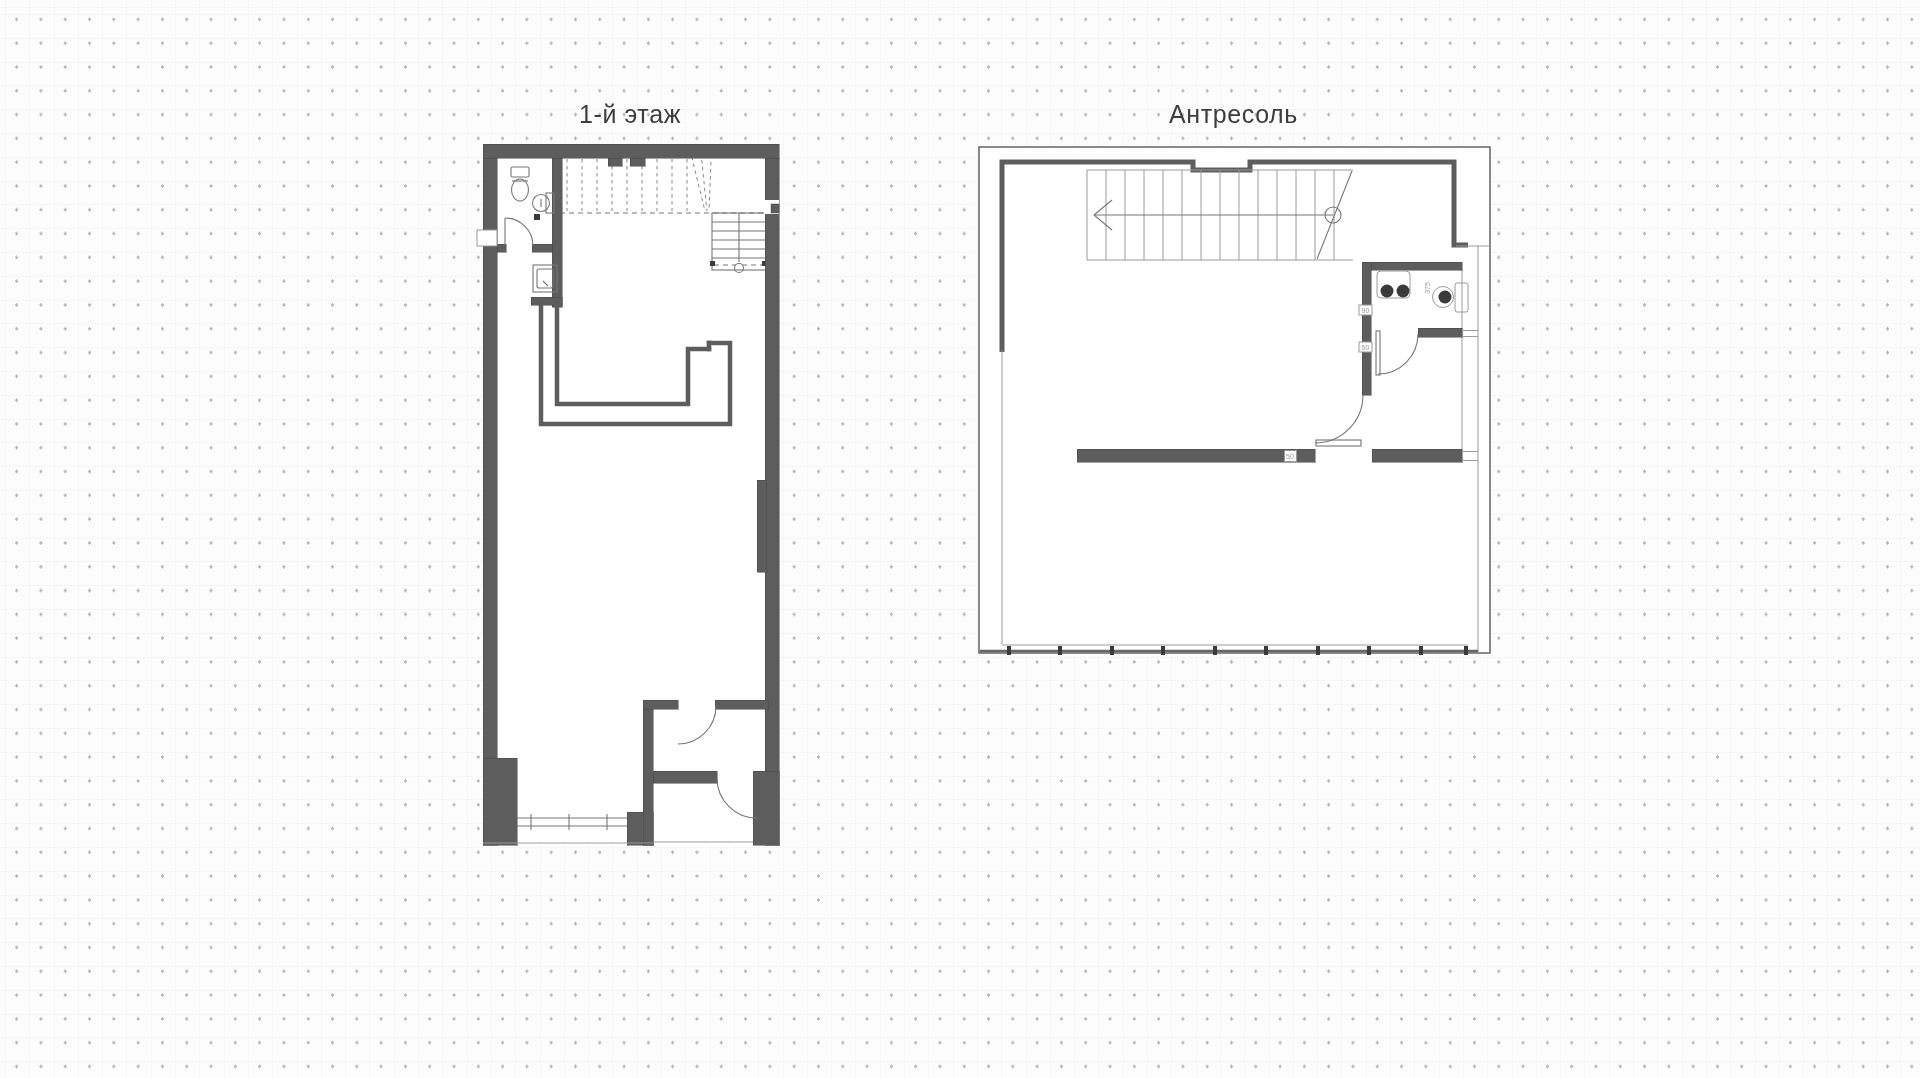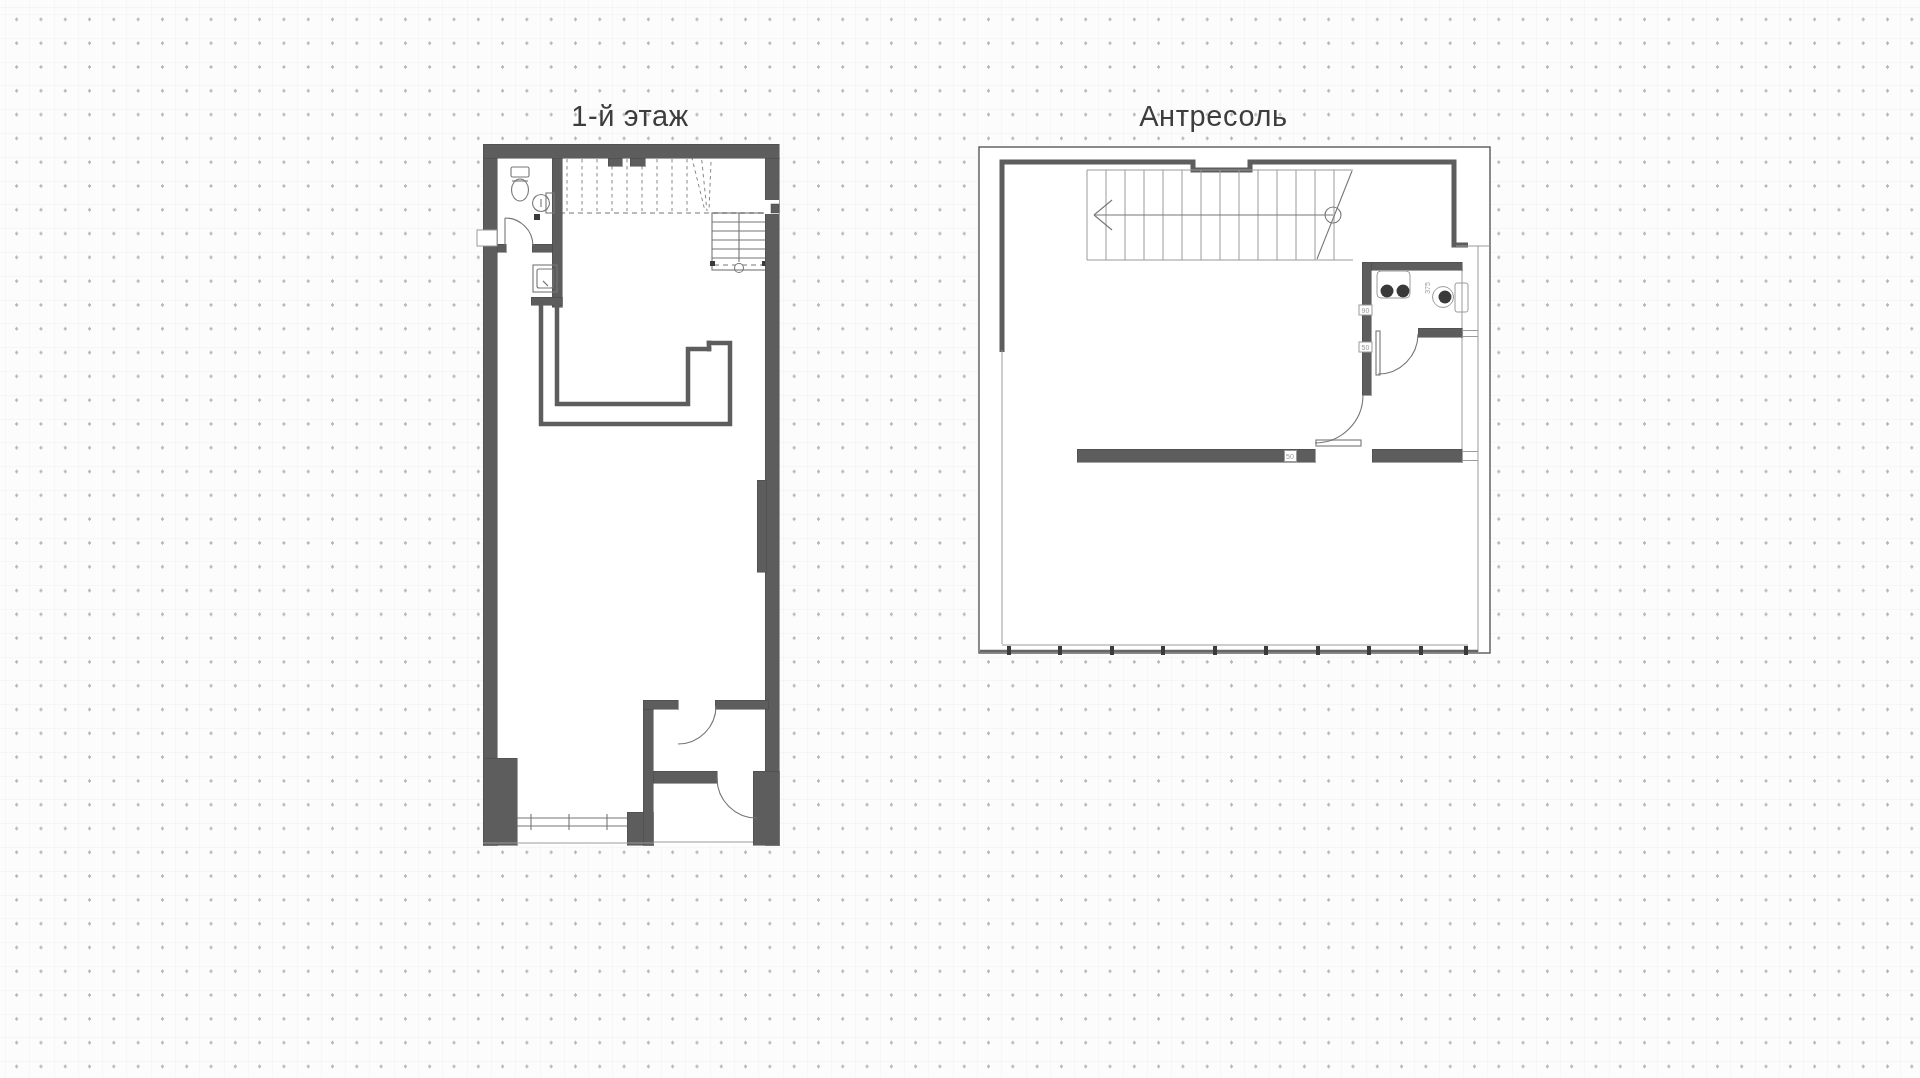--- a/index.html
+++ b/index.html
@@ -9,25 +9,25 @@
     background-color:var(--c-background,#fcfcfc);
     background-image:
       radial-gradient(circle, var(--c-dot,#bbb) 1.5px, transparent 1.7px),
       repeating-linear-gradient(0deg, rgba(0,0,0,.025) 0 1px, transparent 1px 23.8px),
       repeating-linear-gradient(90deg, rgba(0,0,0,.02) 0 1px, transparent 1px 24.3px);
     background-size:24.3px 23.8px, 100% 100%, 100% 100%;
     background-position:4.5px 7.5px, 0 8px, 5px 0;
   }
   .plan-title{
     position:absolute;top:101px;text-align:center;
-    font-size:29px;font-weight:400;letter-spacing:.6px;
+    font-size:25px;font-weight:400;letter-spacing:.6px;
     color:var(--c-title,#3d3d3d);line-height:1.05;
   }
   #title-left{left:477px;width:306px;}
-  #title-right{left:957px;width:513px;}
+  #title-right{left:977px;width:513px;}
   svg{position:absolute;}
   #plan-left{left:476px;top:142px;}
   #plan-right{left:977px;top:145px;}
   .w{fill:var(--c-wall,#5d5d5d);stroke:var(--c-wall_edge,#4a4a4a);stroke-width:.5;}
   .wh{fill:#ffffff;stroke:none;}
   .whb{fill:#ffffff;stroke:var(--c-line_light,#999);stroke-width:1;}
   .ln{stroke:var(--c-line,#777);stroke-width:1.1;fill:none;}
   .lnl{stroke:var(--c-line_light,#999);stroke-width:1;fill:none;}
   .dash{stroke:#888;stroke-width:1;fill:none;stroke-dasharray:3.5 3.5;}
   .dashd{stroke:var(--c-line,#777);stroke-width:1;fill:none;stroke-dasharray:5 4;}

